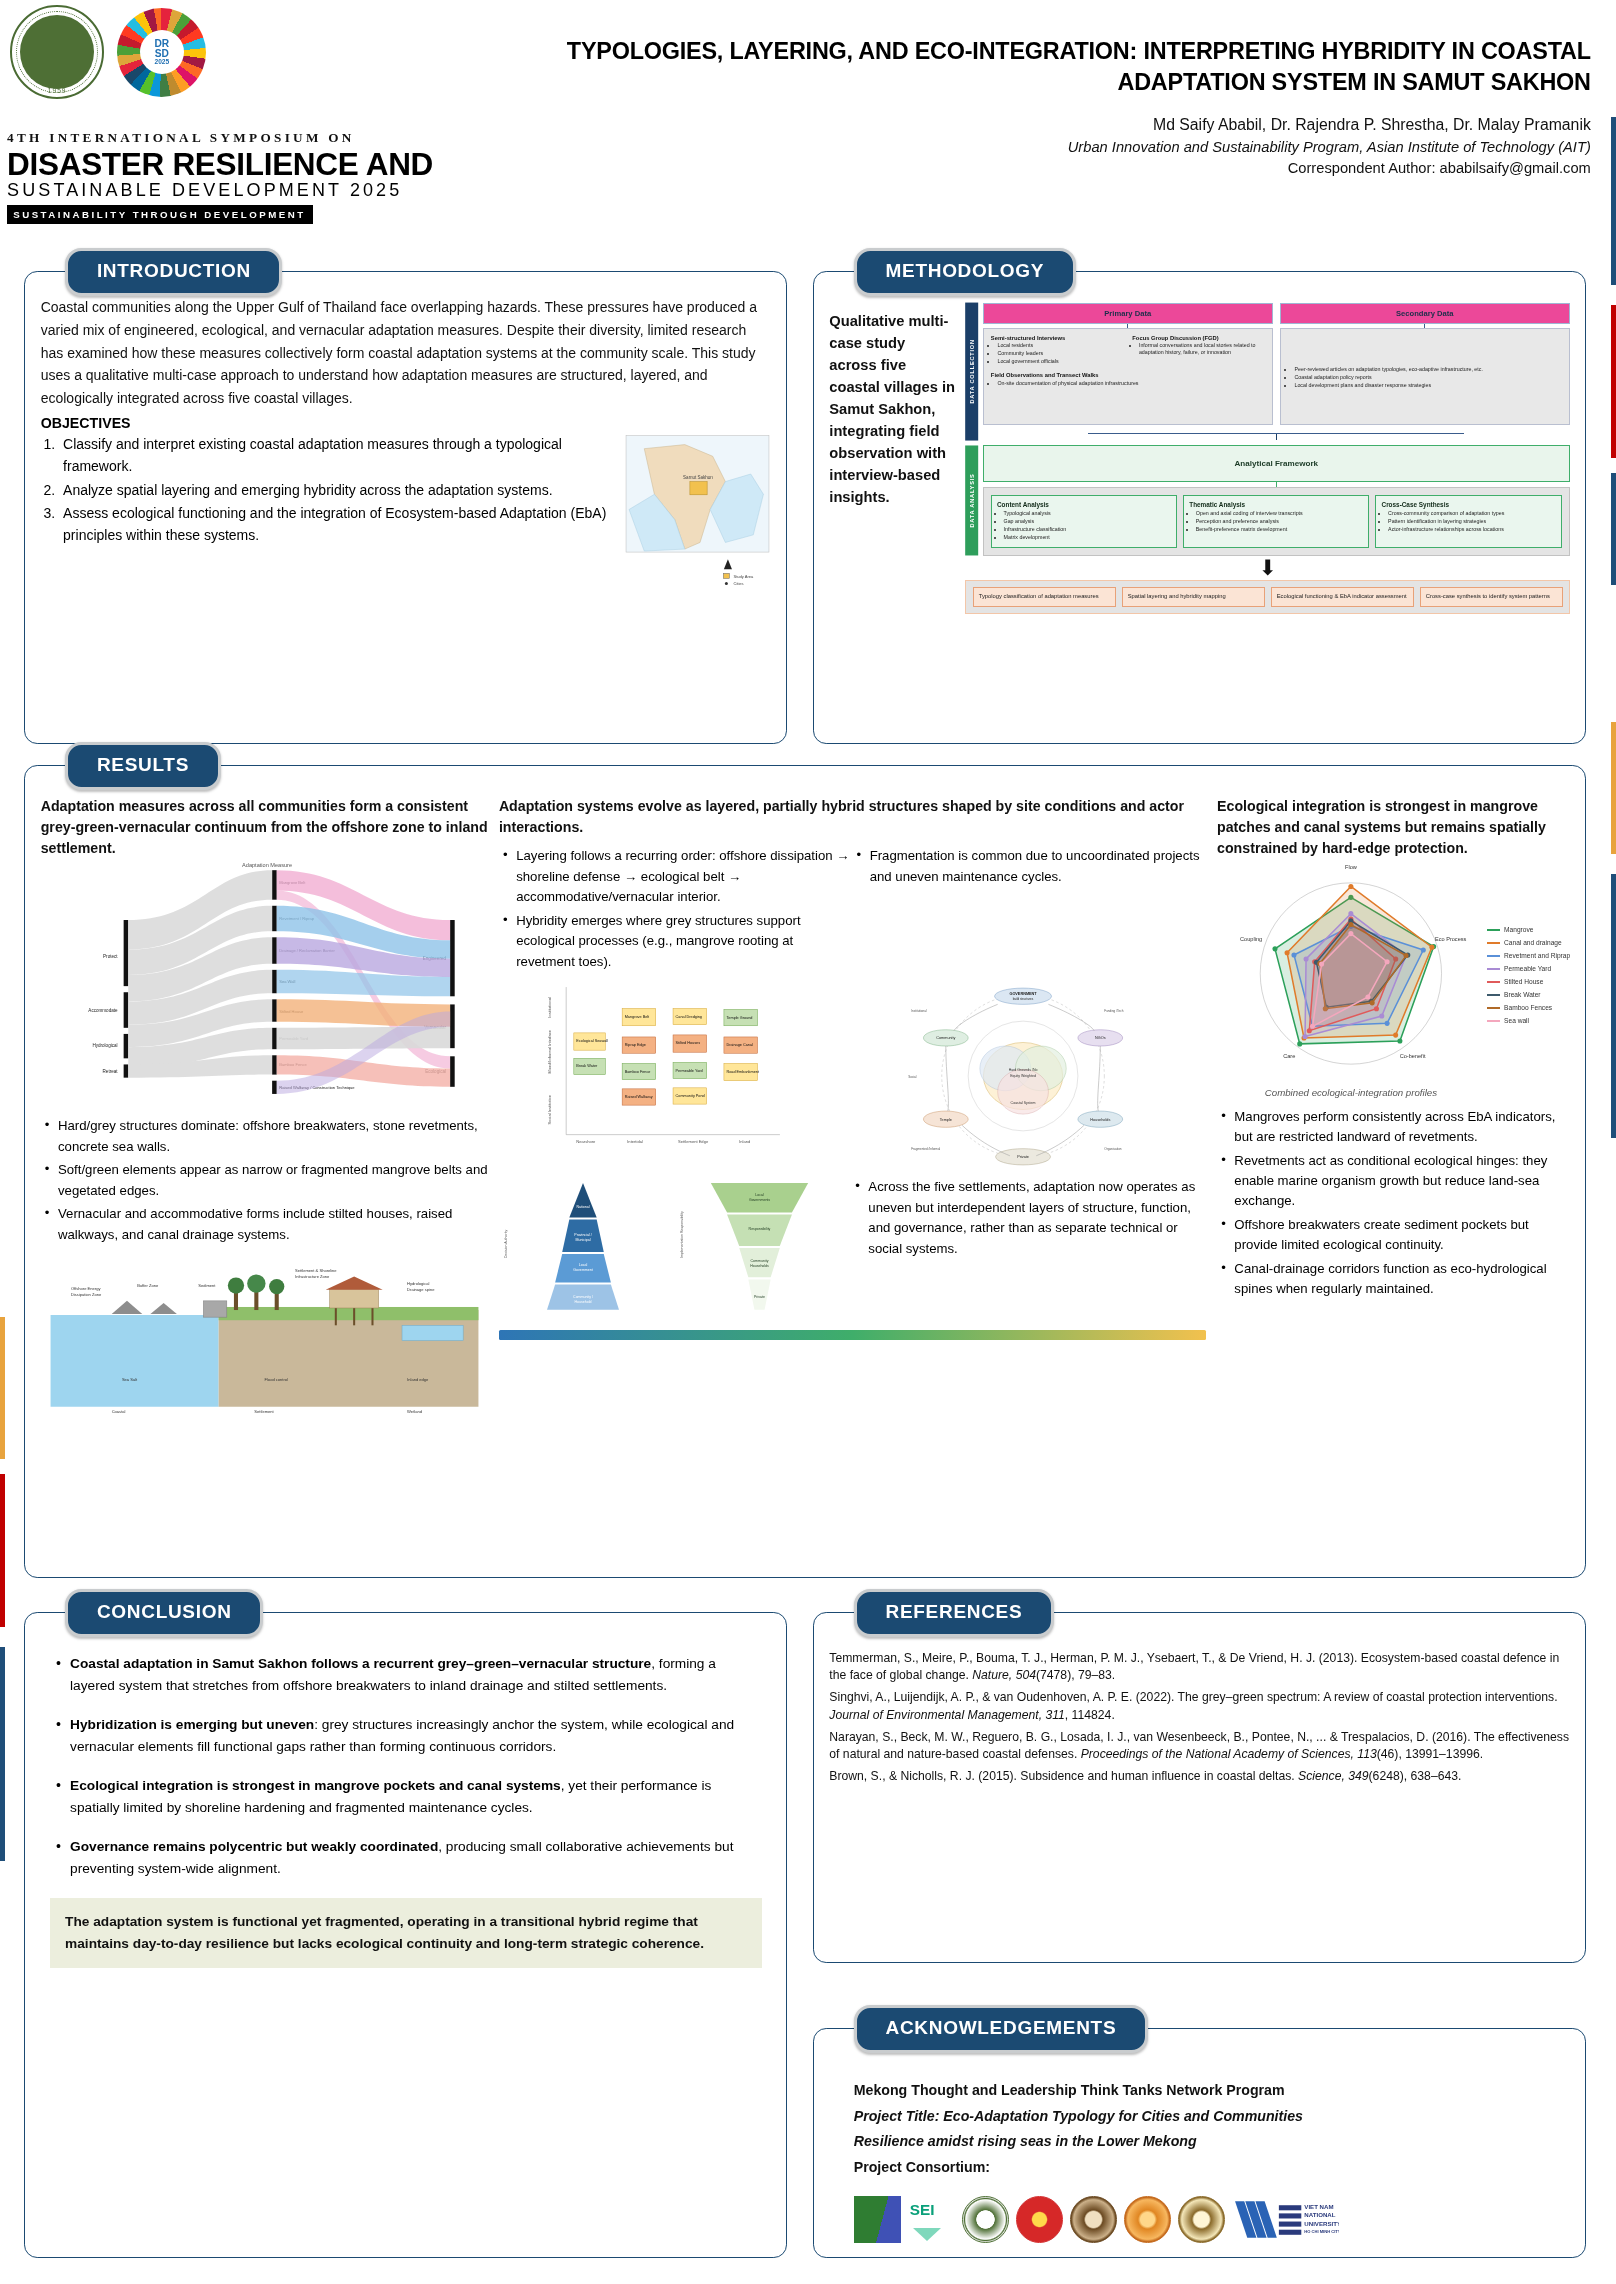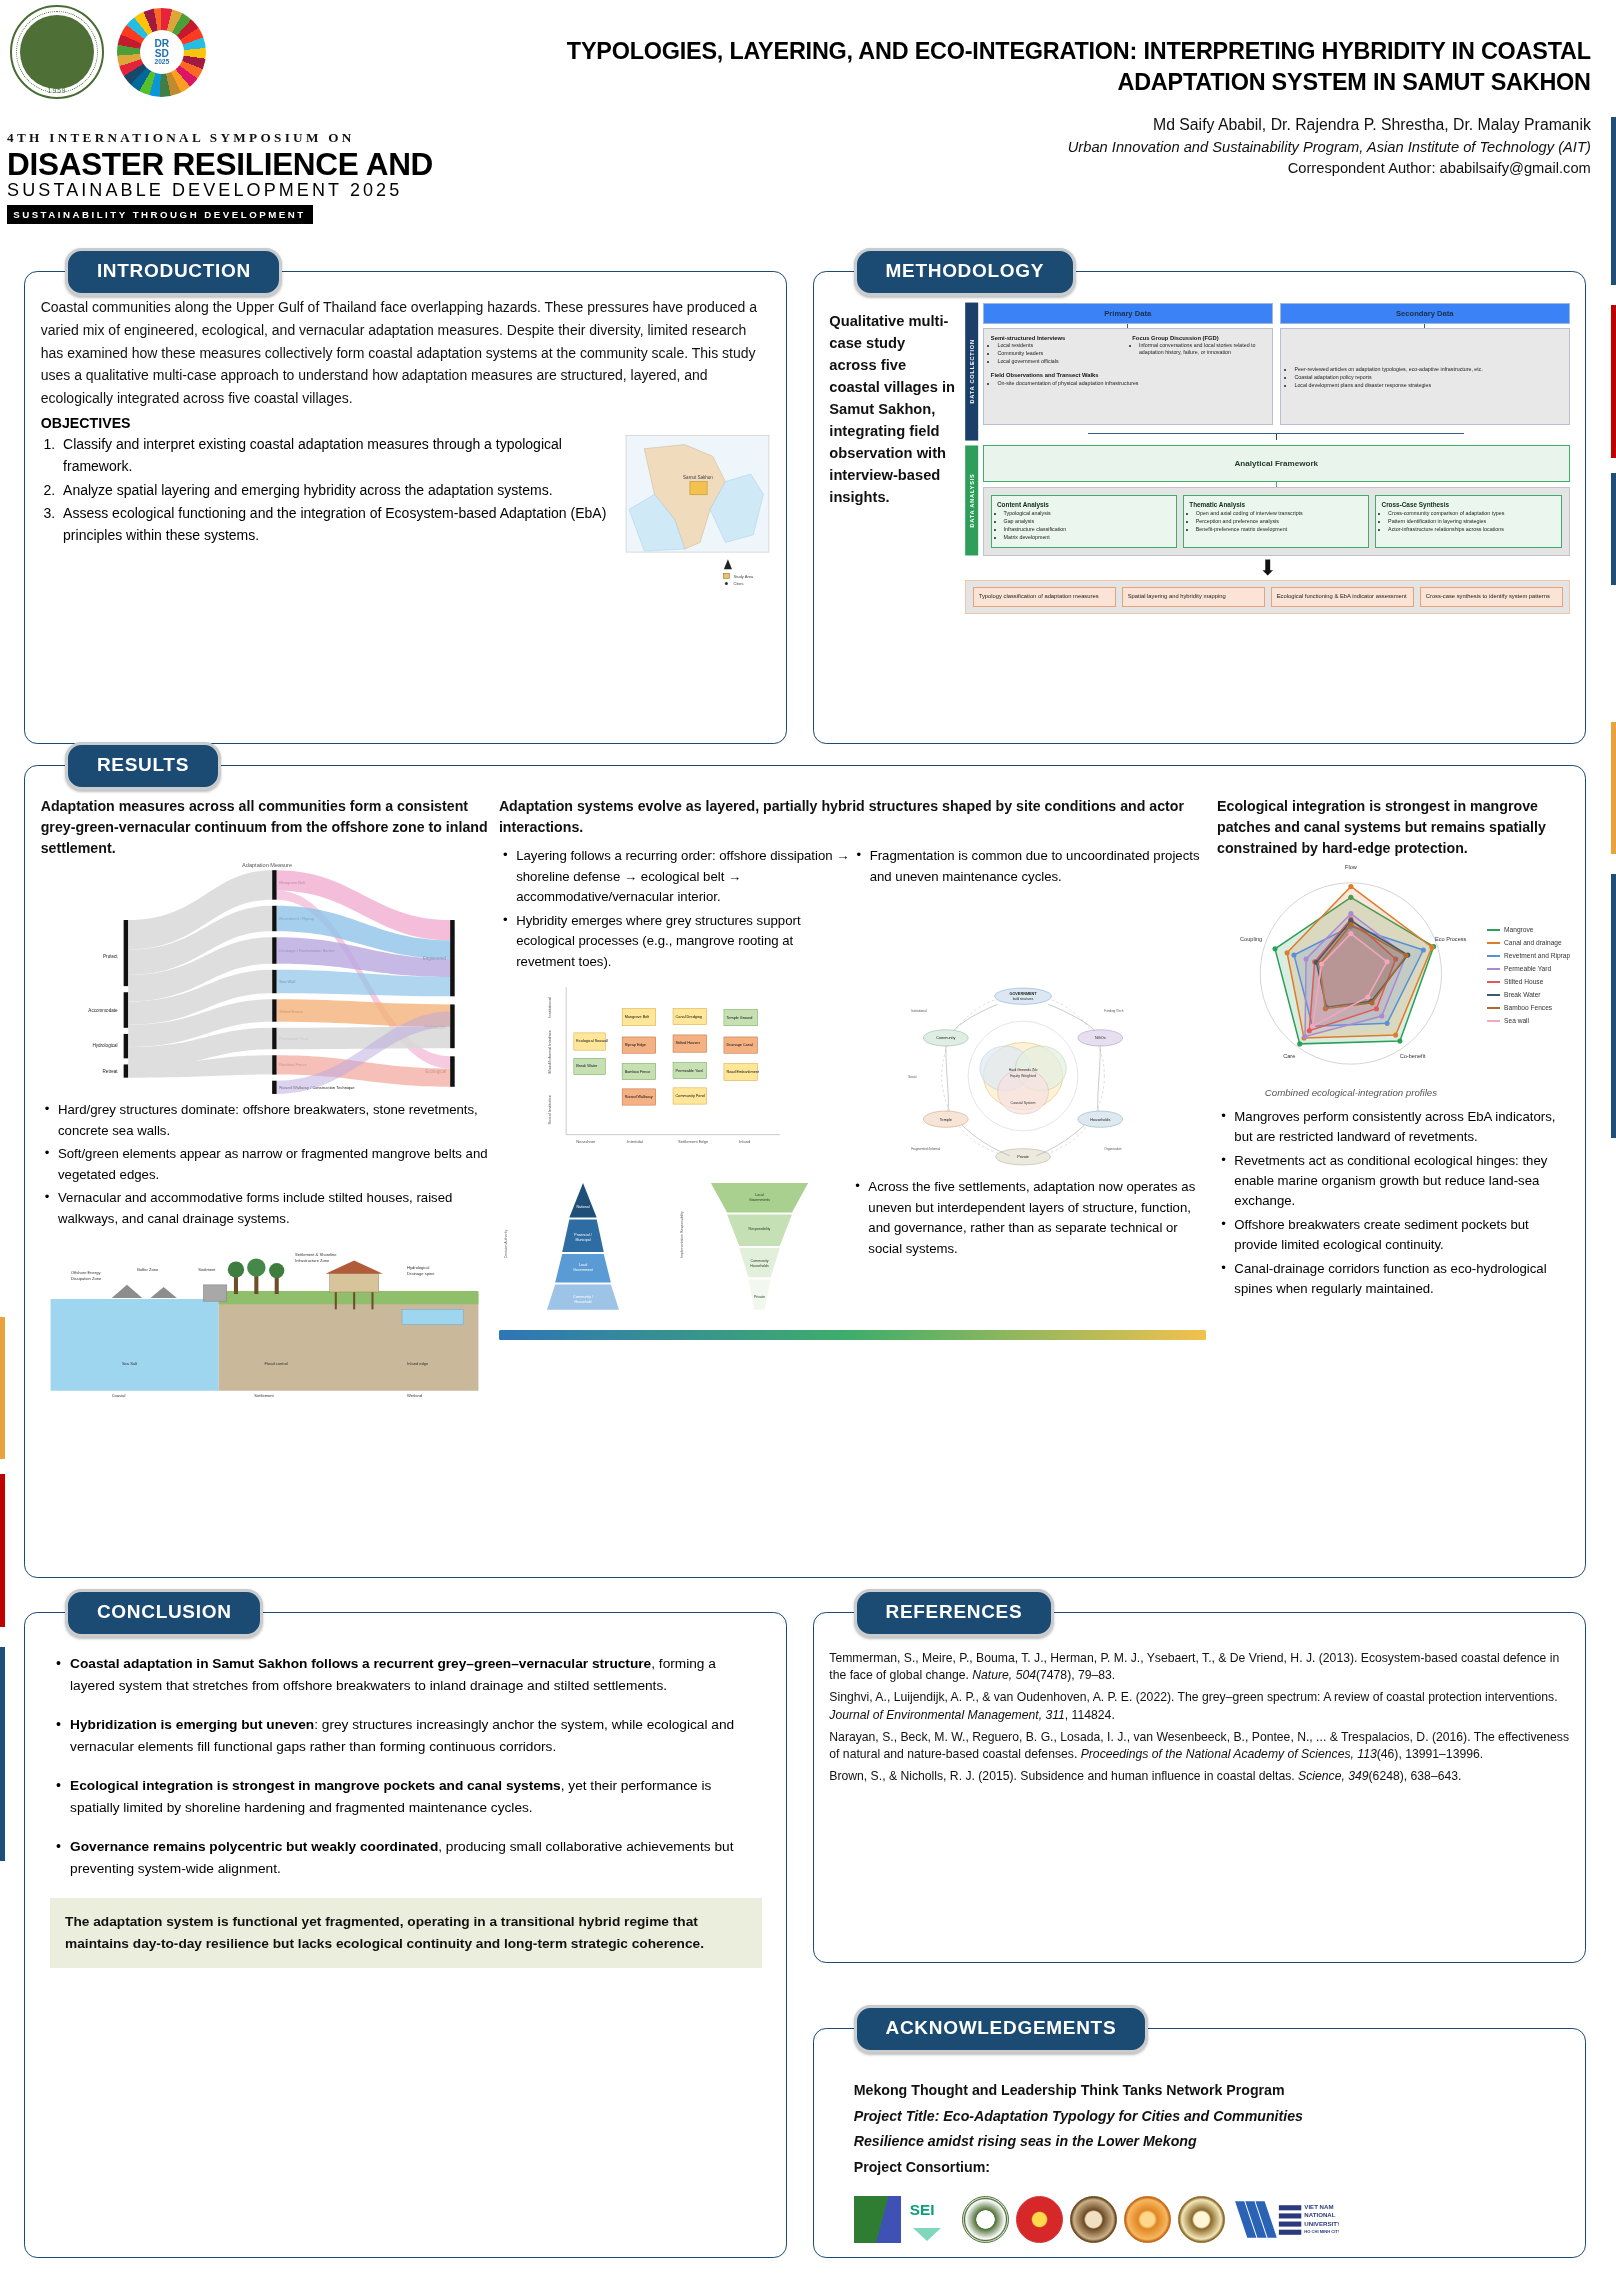--- a/index.html
+++ b/index.html
@@ -89,21 +89,21 @@
   
   .meth-wrap { display:flex; gap:9.2px; }
   .meth-side { width:127px; font-size:14.7px; font-weight:bold; line-height:1.5; color:#111; padding-top:7.1px; }
   .meth-diagram { flex:1; }
   .band { display:flex; gap:4.1px; margin-bottom:5.1px; }
   .band-label { width:13.2px; background:#1b3f68; color:#fff; writing-mode:vertical-rl;
                 text-orientation:mixed; transform:rotate(180deg); font-size:5.6px; font-weight:bold;
                 letter-spacing:0.8px; display:flex; align-items:center; justify-content:center; }
   .band-label.green { background:#2e9e5b; }
   .band-inner { flex:1; }
-  .bluebar { background:#3b82f6; border:0.5px solid #9fb6d4; text-align:center;
+  .bluebar { background:#ec4899; border:0.5px solid #9fb6d4; text-align:center;
              font-size:7.6px; font-weight:bold; padding:5.1px 0; color:#1b2f4a; }
   .greybox { background:#e8e8e8; border:0.5px solid #b9bfd0; padding:6.1px 7.1px; min-height:97px; }
   .greenbar { background:#e9f5ec; border:1px solid #3fae6a; text-align:center;
               font-size:8.1px; font-weight:bold; padding:13px 0; color:#1b3a26; }
   .greybox2 { background:#e4e4e4; border:0.5px solid #c2c2c2; padding:7.1px; }
   .colrow { display:flex; gap:6.1px; }
   .greencard { flex:1; background:#eaf6ee; border:1px solid #3fae6a; padding:4.6px 5.1px; }
   .greencard h6 { font-size:6.4px; margin-bottom:2.5px; color:#102a18; }
   .greencard ul, .greybox ul { margin-left:6.6px; }
   .greencard li, .greybox li { font-size:5.3px; line-height:1.3; margin-bottom:1px; color:#222; }
@@ -391,21 +391,21 @@
             <path d="M449 62 C600 62 640 388 790 388 L790 412 C640 412 600 80 449 80 Z" fill="#f0a8cf" opacity="0.6"></path>
             <path d="M449 92 C600 92 640 160 790 160 L790 196 C640 196 600 142 449 142 Z" fill="#8ec3e8" opacity="0.8"></path>
             <path d="M449 154 C600 154 640 196 790 196 L790 232 C640 232 600 206 449 206 Z" fill="#b9a8e0" opacity="0.8"></path>
             <path d="M449 218 C600 218 640 232 790 232 L790 270 C640 270 600 264 449 264 Z" fill="#8ec3e8" opacity="0.7"></path>
             <path d="M449 276 C600 276 640 286 790 286 L790 330 C640 330 600 320 449 320 Z" fill="#f2b27a" opacity="0.8"></path>
             <path d="M449 332 C600 332 640 330 790 330 L790 372 C640 372 600 374 449 374 Z" fill="#d9d9d9" opacity="0.9"></path>
             <path d="M449 386 C600 386 640 412 790 412 L790 448 C640 448 600 424 449 424 Z" fill="#f4b0a8" opacity="0.8"></path>
             <path d="M449 436 C600 436 660 300 790 300 L790 330 C660 330 600 462 449 462 Z" fill="#b9a8e0" opacity="0.5"></path>
           </svg>
         </div>
-        <ul class="bl" style="margin-top:2px">
+        <ul class="bl" style="margin-top:18px">
           <li>Hard/grey structures dominate: offshore breakwaters, stone revetments, concrete sea walls.</li>
           <li>Soft/green elements appear as narrow or fragmented mangrove belts and vegetated edges.</li>
           <li>Vernacular and accommodative forms include stilted houses, raised walkways, and canal drainage systems.</li>
         </ul>
 
         <div class="fig" style="margin-top:9.2px">
           <svg viewBox="0 0 840 320" width="100%" height="163">
             <rect x="0" y="0" width="840" height="320" fill="#ffffff"></rect>
             <path d="M0 120 L330 120 L330 300 L0 300 Z" fill="#9ed5ef"></path>
             <path d="M330 120 L840 110 L840 300 L330 300 Z" fill="#c9b89a"></path>

